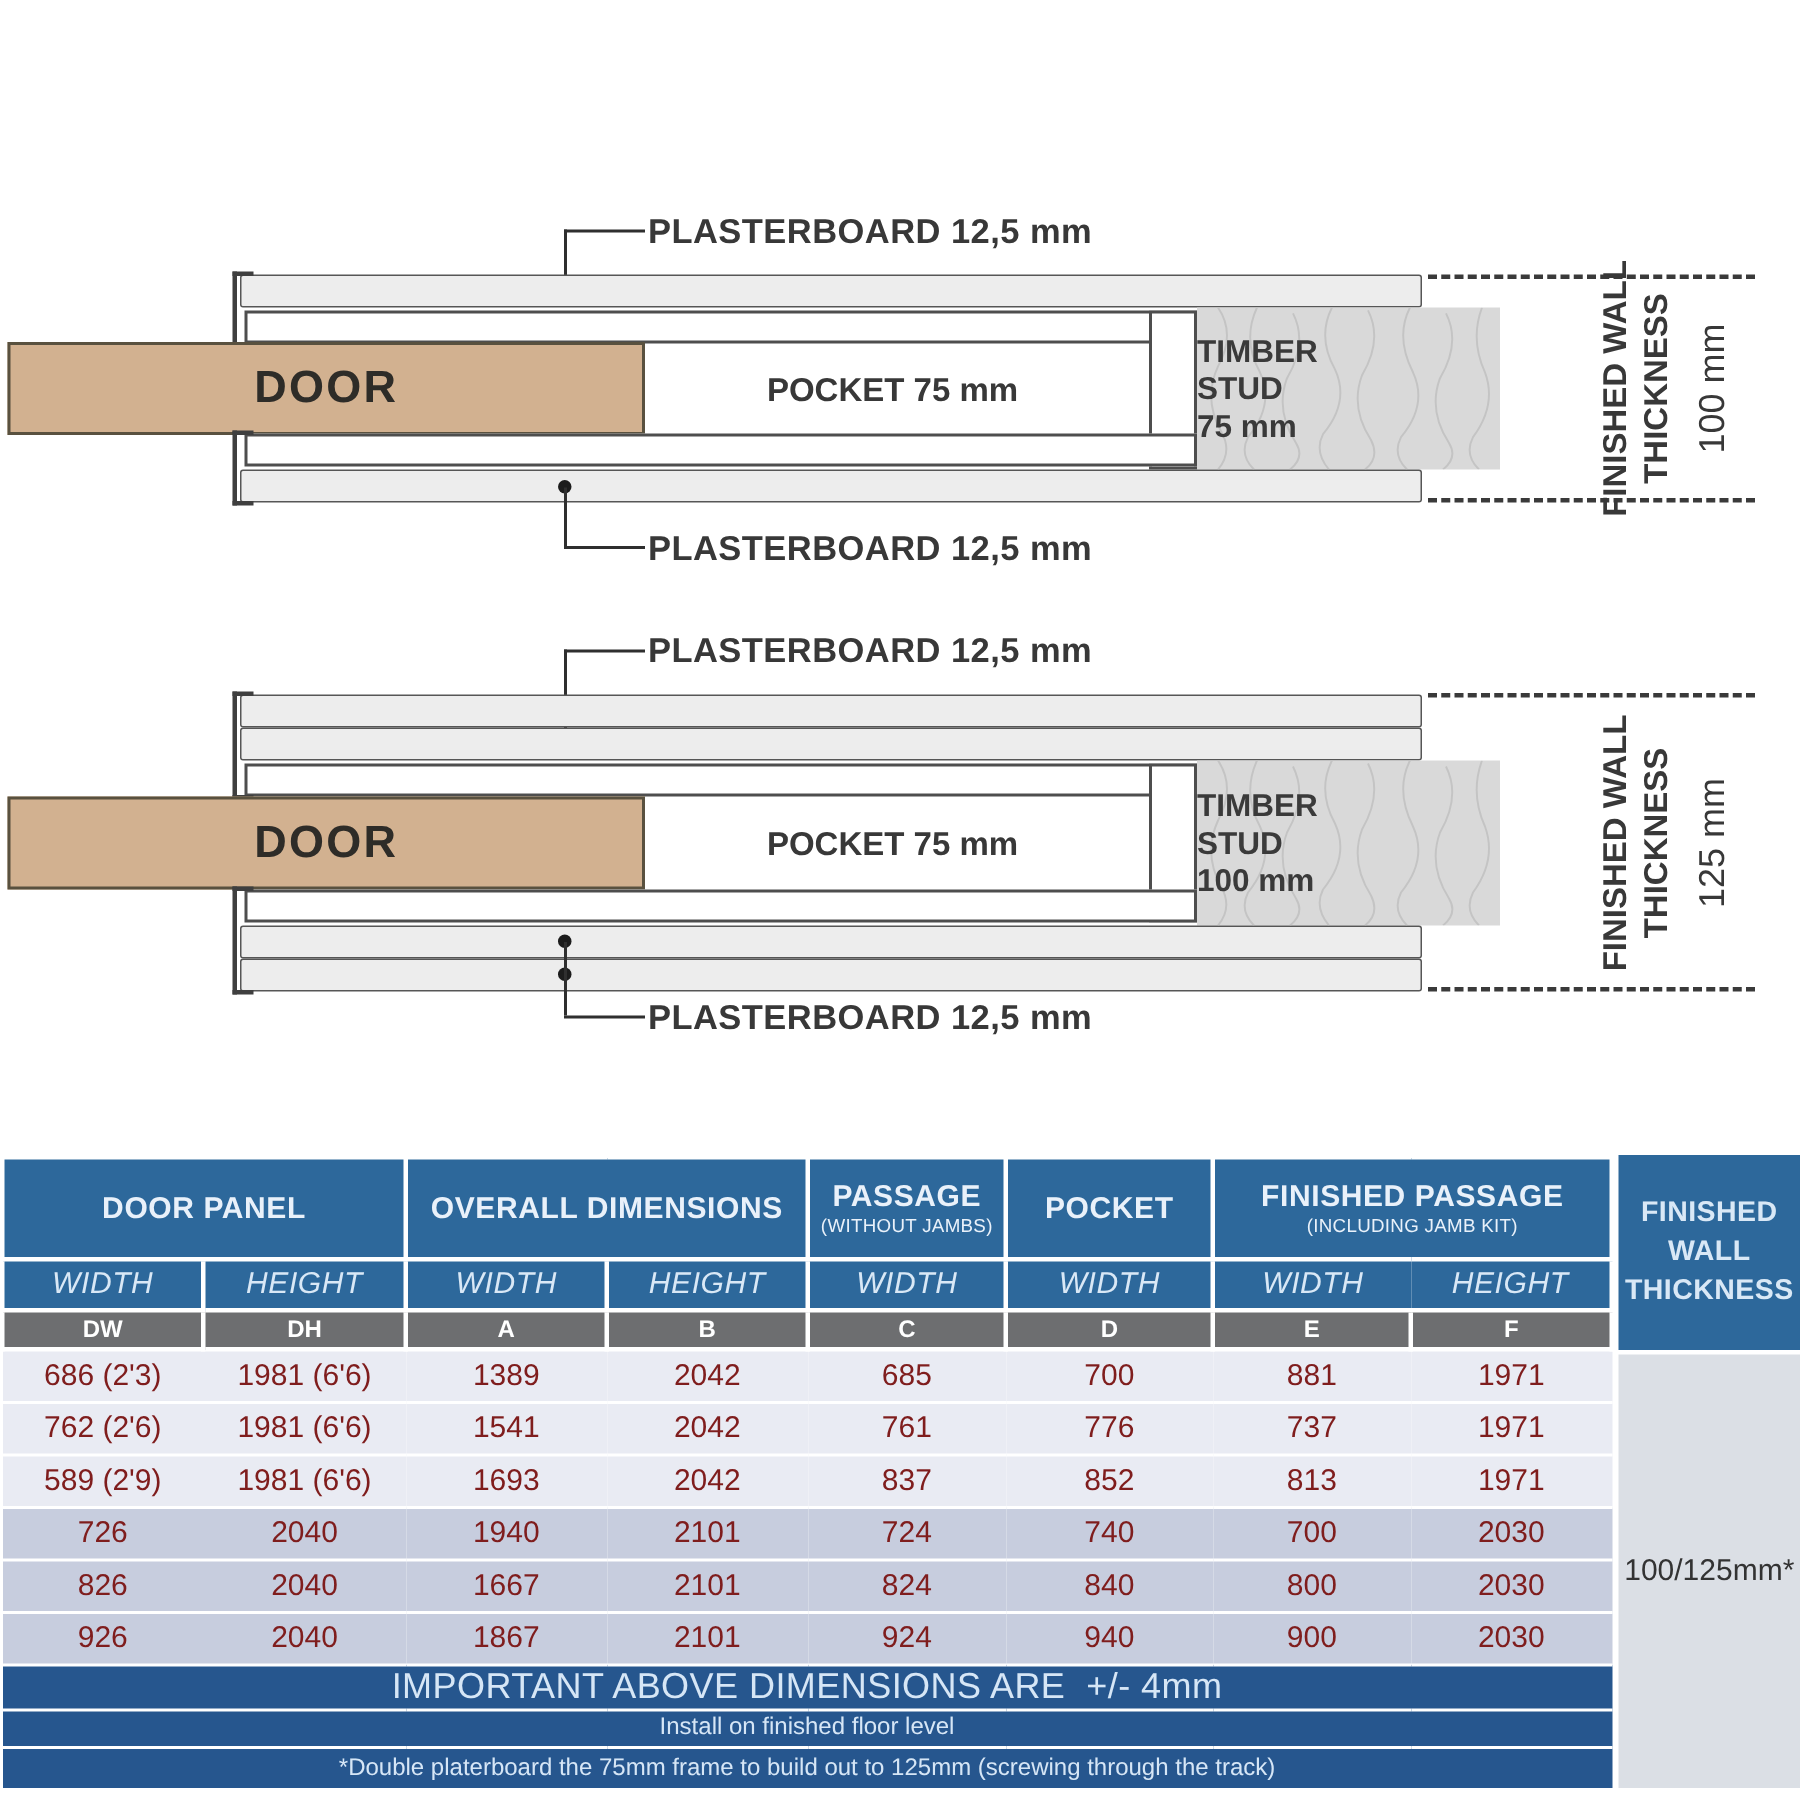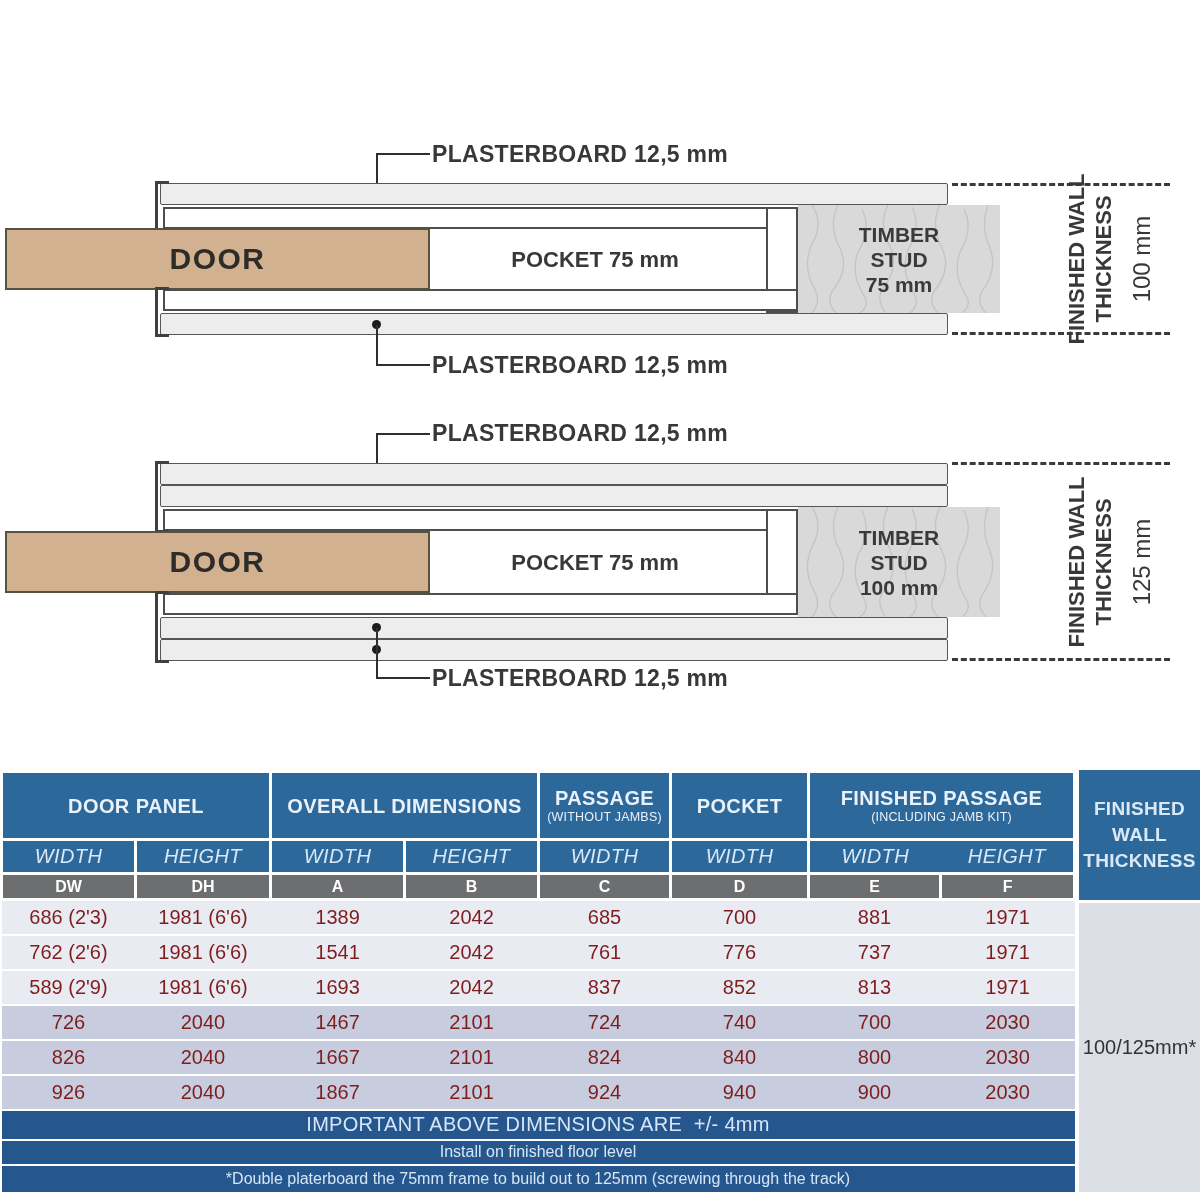--- a/index.html
+++ b/index.html
@@ -13,21 +13,21 @@
   .bracket{border:3px solid #3f3f3f;border-right:none;background:transparent;}
   .door{background:#d2b190;border:2px solid #59513f;display:flex;align-items:center;justify-content:center;}
   .door span{font-size:30px;font-weight:700;letter-spacing:1.5px;color:#2e2c28;}
   .dlabel{font-size:23px;font-weight:600;color:#383838;letter-spacing:.3px;white-space:nowrap;}
   .plabel{font-size:22px;font-weight:600;color:#383838;text-align:center;white-space:nowrap;}
   .lead-h{border-top:2px solid #2f2f2f;height:0;}
   .lead-v{border-left:2px solid #2f2f2f;width:0;}
   .dot{width:9px;height:9px;border-radius:50%;background:#1c1c1c;}
   .dash{border-top:3px dashed #3a3a3a;height:0;}
   .stud{background:#d9d9d9;overflow:hidden;}
-  .stud .txt{position:relative;z-index:2;display:flex;flex-direction:column;align-items:center;justify-content:center;
+  .stud .txt{position:relative;z-index:2;display:flex;flex-direction:column;align-items:flex-start;justify-content:center;
              height:100%;font-size:21px;line-height:25px;font-weight:600;color:#3a3a3a;}
   .grain{position:absolute;left:0;top:0;z-index:1;}
   .pocket-end{background:#fff;border:2px solid #4e4e4e;}
   .vwrap{display:flex;flex-direction:column;align-items:center;justify-content:center;
          transform:rotate(-90deg);text-align:center;}
   .vwrap .l{font-size:22px;font-weight:600;color:#383838;line-height:27px;white-space:nowrap;}
   .vmm{display:flex;align-items:center;justify-content:center;transform:rotate(-90deg);
        font-size:24px;font-weight:500;color:#383838;white-space:nowrap;}
 
   
@@ -43,21 +43,21 @@
   .group-cell .gl{display:block;line-height:22px;}
   .group-cell .gn{display:block;font-size:12.5px;font-weight:400;letter-spacing:.2px;margin-top:1px;}
   .sub-cell{background:#2d689b;color:#d9e8f6;font-size:20px;font-weight:500;letter-spacing:.4px;border:3px solid #fff;}
   .sub-cell.no-r{border-right:none;}
   .sub-cell.no-l{border-left:none;}
   .letter-cell{background:#6d6e70;color:#ffffff;font-size:16px;font-weight:700;border:3px solid #fff;}
   .data-cell{font-size:20px;color:#7f1d1d;border-top:2px solid #fff;border-bottom:2px solid #fff;}
   tr.light .data-cell{background:#e9ebf3;}
   tr.dark .data-cell{background:#c7cdde;}
   .foot-cell{background:#26568e;color:#d6e6f6;border-top:2px solid #fff;white-space:pre-wrap;}
-  tr.foot-1 .foot-cell{font-size:20px;font-weight:500;letter-spacing:.3px;}
+  tr.foot-1 .foot-cell{font-size:24px;font-weight:500;letter-spacing:.3px;}
   tr.foot-2 .foot-cell{font-size:16px;}
   tr.foot-3 .foot-cell{font-size:16px;}
   .fwt{width:124px;display:flex;flex-direction:column;gap:3px;}
   .fwt-head{height:130px;background:#2d689b;color:#d9e8f6;display:flex;flex-direction:column;
             justify-content:center;align-items:center;font-size:19px;font-weight:600;line-height:26px;letter-spacing:.3px;}
   .fwt-body{flex:1;background:#dbdfe5;display:flex;align-items:center;justify-content:center;
             font-size:20px;color:#333;}
 </style>
 </head>
 <body>
@@ -256,21 +256,21 @@
         <td class="data-cell">1693</td>
         <td class="data-cell">2042</td>
         <td class="data-cell">837</td>
         <td class="data-cell">852</td>
         <td class="data-cell">813</td>
         <td class="data-cell">1971</td>
       </tr>
       <tr class="data-row dark">
         <td class="data-cell">726</td>
         <td class="data-cell">2040</td>
-        <td class="data-cell">1467</td>
+        <td class="data-cell">1940</td>
         <td class="data-cell">2101</td>
         <td class="data-cell">724</td>
         <td class="data-cell">740</td>
         <td class="data-cell">700</td>
         <td class="data-cell">2030</td>
       </tr>
       <tr class="data-row dark">
         <td class="data-cell">826</td>
         <td class="data-cell">2040</td>
         <td class="data-cell">1667</td>

